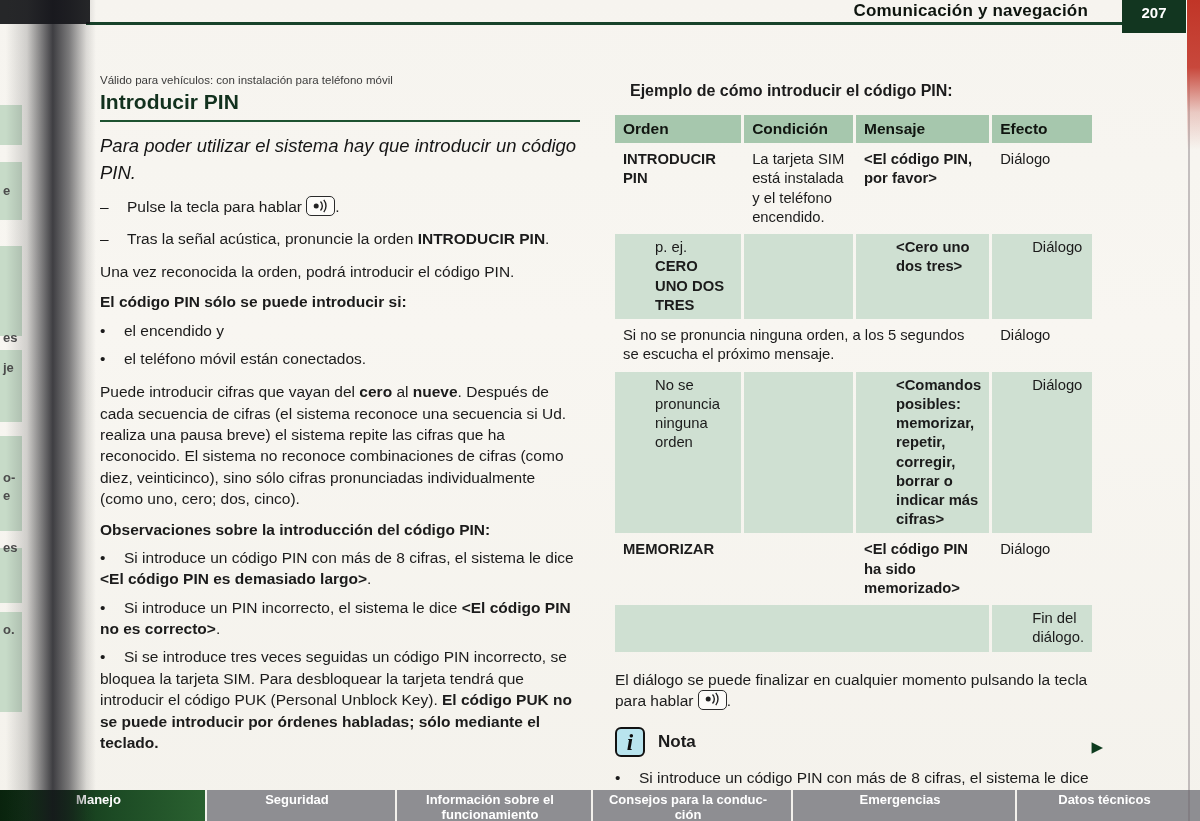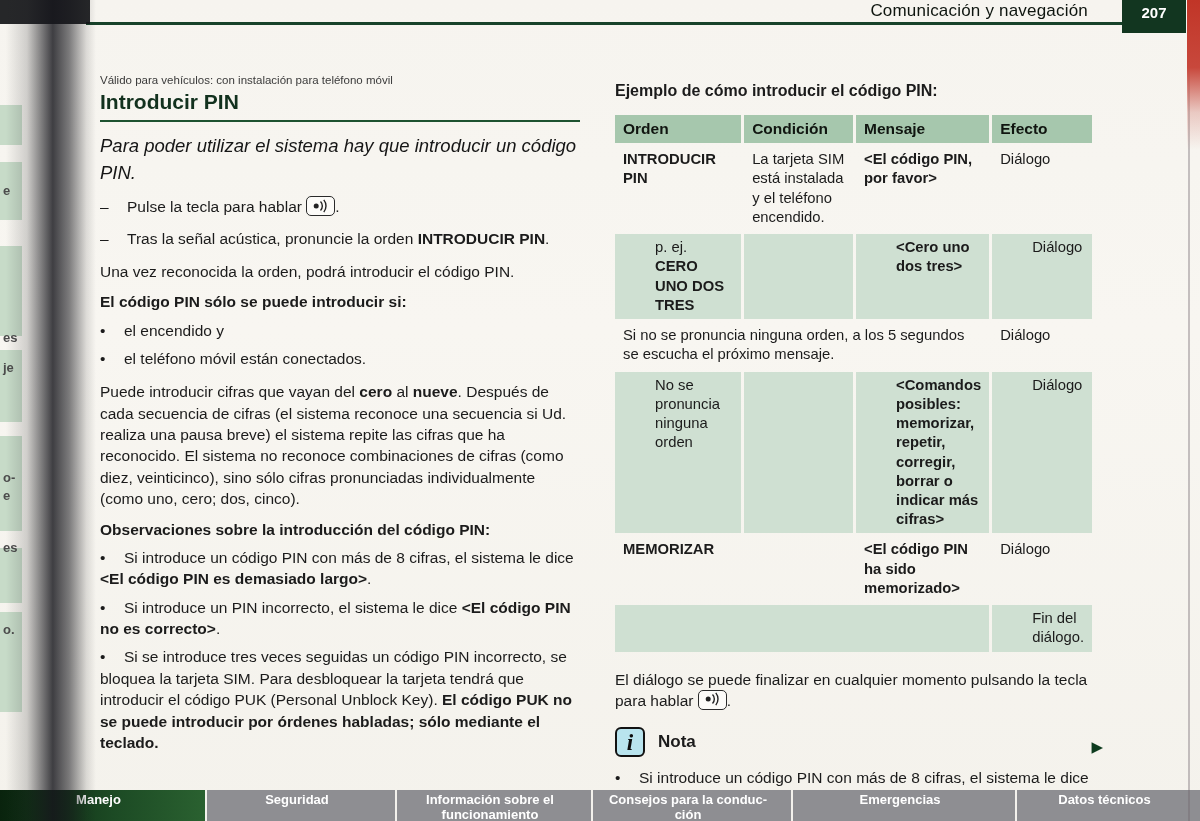--- a/index.html
+++ b/index.html
@@ -2,21 +2,21 @@
 <html><head>
 <meta charset="utf-8">
 <style>
   html,body{margin:0;padding:0;background:#e9e7e2;}
   .page{position:relative;width:1200px;height:821px;overflow:hidden;
         background:linear-gradient(180deg,#f6f4ef 0%,#f8f6f1 40%,#f4f2ec 100%);
         font-family:"Liberation Sans","DejaVu Sans",sans-serif;color:#1b1b1b;}
 
   
   .hdr-rule{position:absolute;left:86px;right:78px;top:22px;height:3px;background:#17422a;}
-  .section-title{position:absolute;top:1px;right:112px;font-size:17px;font-weight:normal;color:#0e150f;letter-spacing:.2px;}
+  .section-title{position:absolute;top:1px;right:112px;font-size:17px;font-weight:bold;color:#0e150f;letter-spacing:.2px;}
   .page-num{position:absolute;top:0;right:14px;width:64px;height:33px;background:#123620;
             color:#fff;font-weight:bold;font-size:15px;text-align:center;line-height:25px;}
   .red-tab{position:absolute;top:0;right:0;width:13px;height:150px;
            background:linear-gradient(180deg,#c13527 0%,#c8483c 45%,rgba(210,120,110,.35) 75%,rgba(210,120,110,0) 100%);z-index:30;}
   .edge-line{position:absolute;top:0;right:10px;width:2px;height:100%;background:rgba(110,100,108,.38);z-index:25;}
 
   
   .binding{position:absolute;left:0;top:0;width:96px;height:821px;z-index:20;pointer-events:none;}
   .m-tab{position:absolute;left:0;width:22px;background:#c7dbc8;}
   .m-letter{position:absolute;left:3px;font-size:13px;font-weight:bold;color:#4c4c4c;}
@@ -39,21 +39,21 @@
   .dash-item .marker{width:27px;flex:none;}
   .bullet{margin:0 0 7px;}
   .bullet .dot{display:inline-block;width:24px;}
 
   
   .ptt{display:inline-block;width:27px;height:18px;border:1.4px solid #2a2a2a;border-radius:5px;
        background:#fcfbf8;vertical-align:-4px;text-align:center;line-height:14px;}
   .ptt svg{display:block;margin:1.5px auto 0;}
 
   
-  .ex-head{font-size:16px;font-weight:bold;margin:20px 0 10px;}
+  .ex-head{font-size:16px;font-weight:bold;margin:20px 15px 10px;}
   table{border-collapse:separate;border-spacing:3px;margin-left:-3px;font-size:14.8px;line-height:1.3;table-layout:fixed;}
   th{background:#a6c7ad;text-align:left;font-size:15.5px;padding:4px 8px;color:#101510;}
   td{padding:4px 8px;vertical-align:top;}
   tr.g td{background:#cfe0d2;padding-left:40px;}
   tr.w td{background:transparent;}
   td.fin{height:38px;}
 
   .dialog-end{margin-top:14px;}
   .note-head{display:flex;align-items:center;margin:16px 0 10px;}
   .info-icon{width:30px;height:30px;flex:none;background:#b9e4ee;border:2px solid #121212;border-radius:6px;

